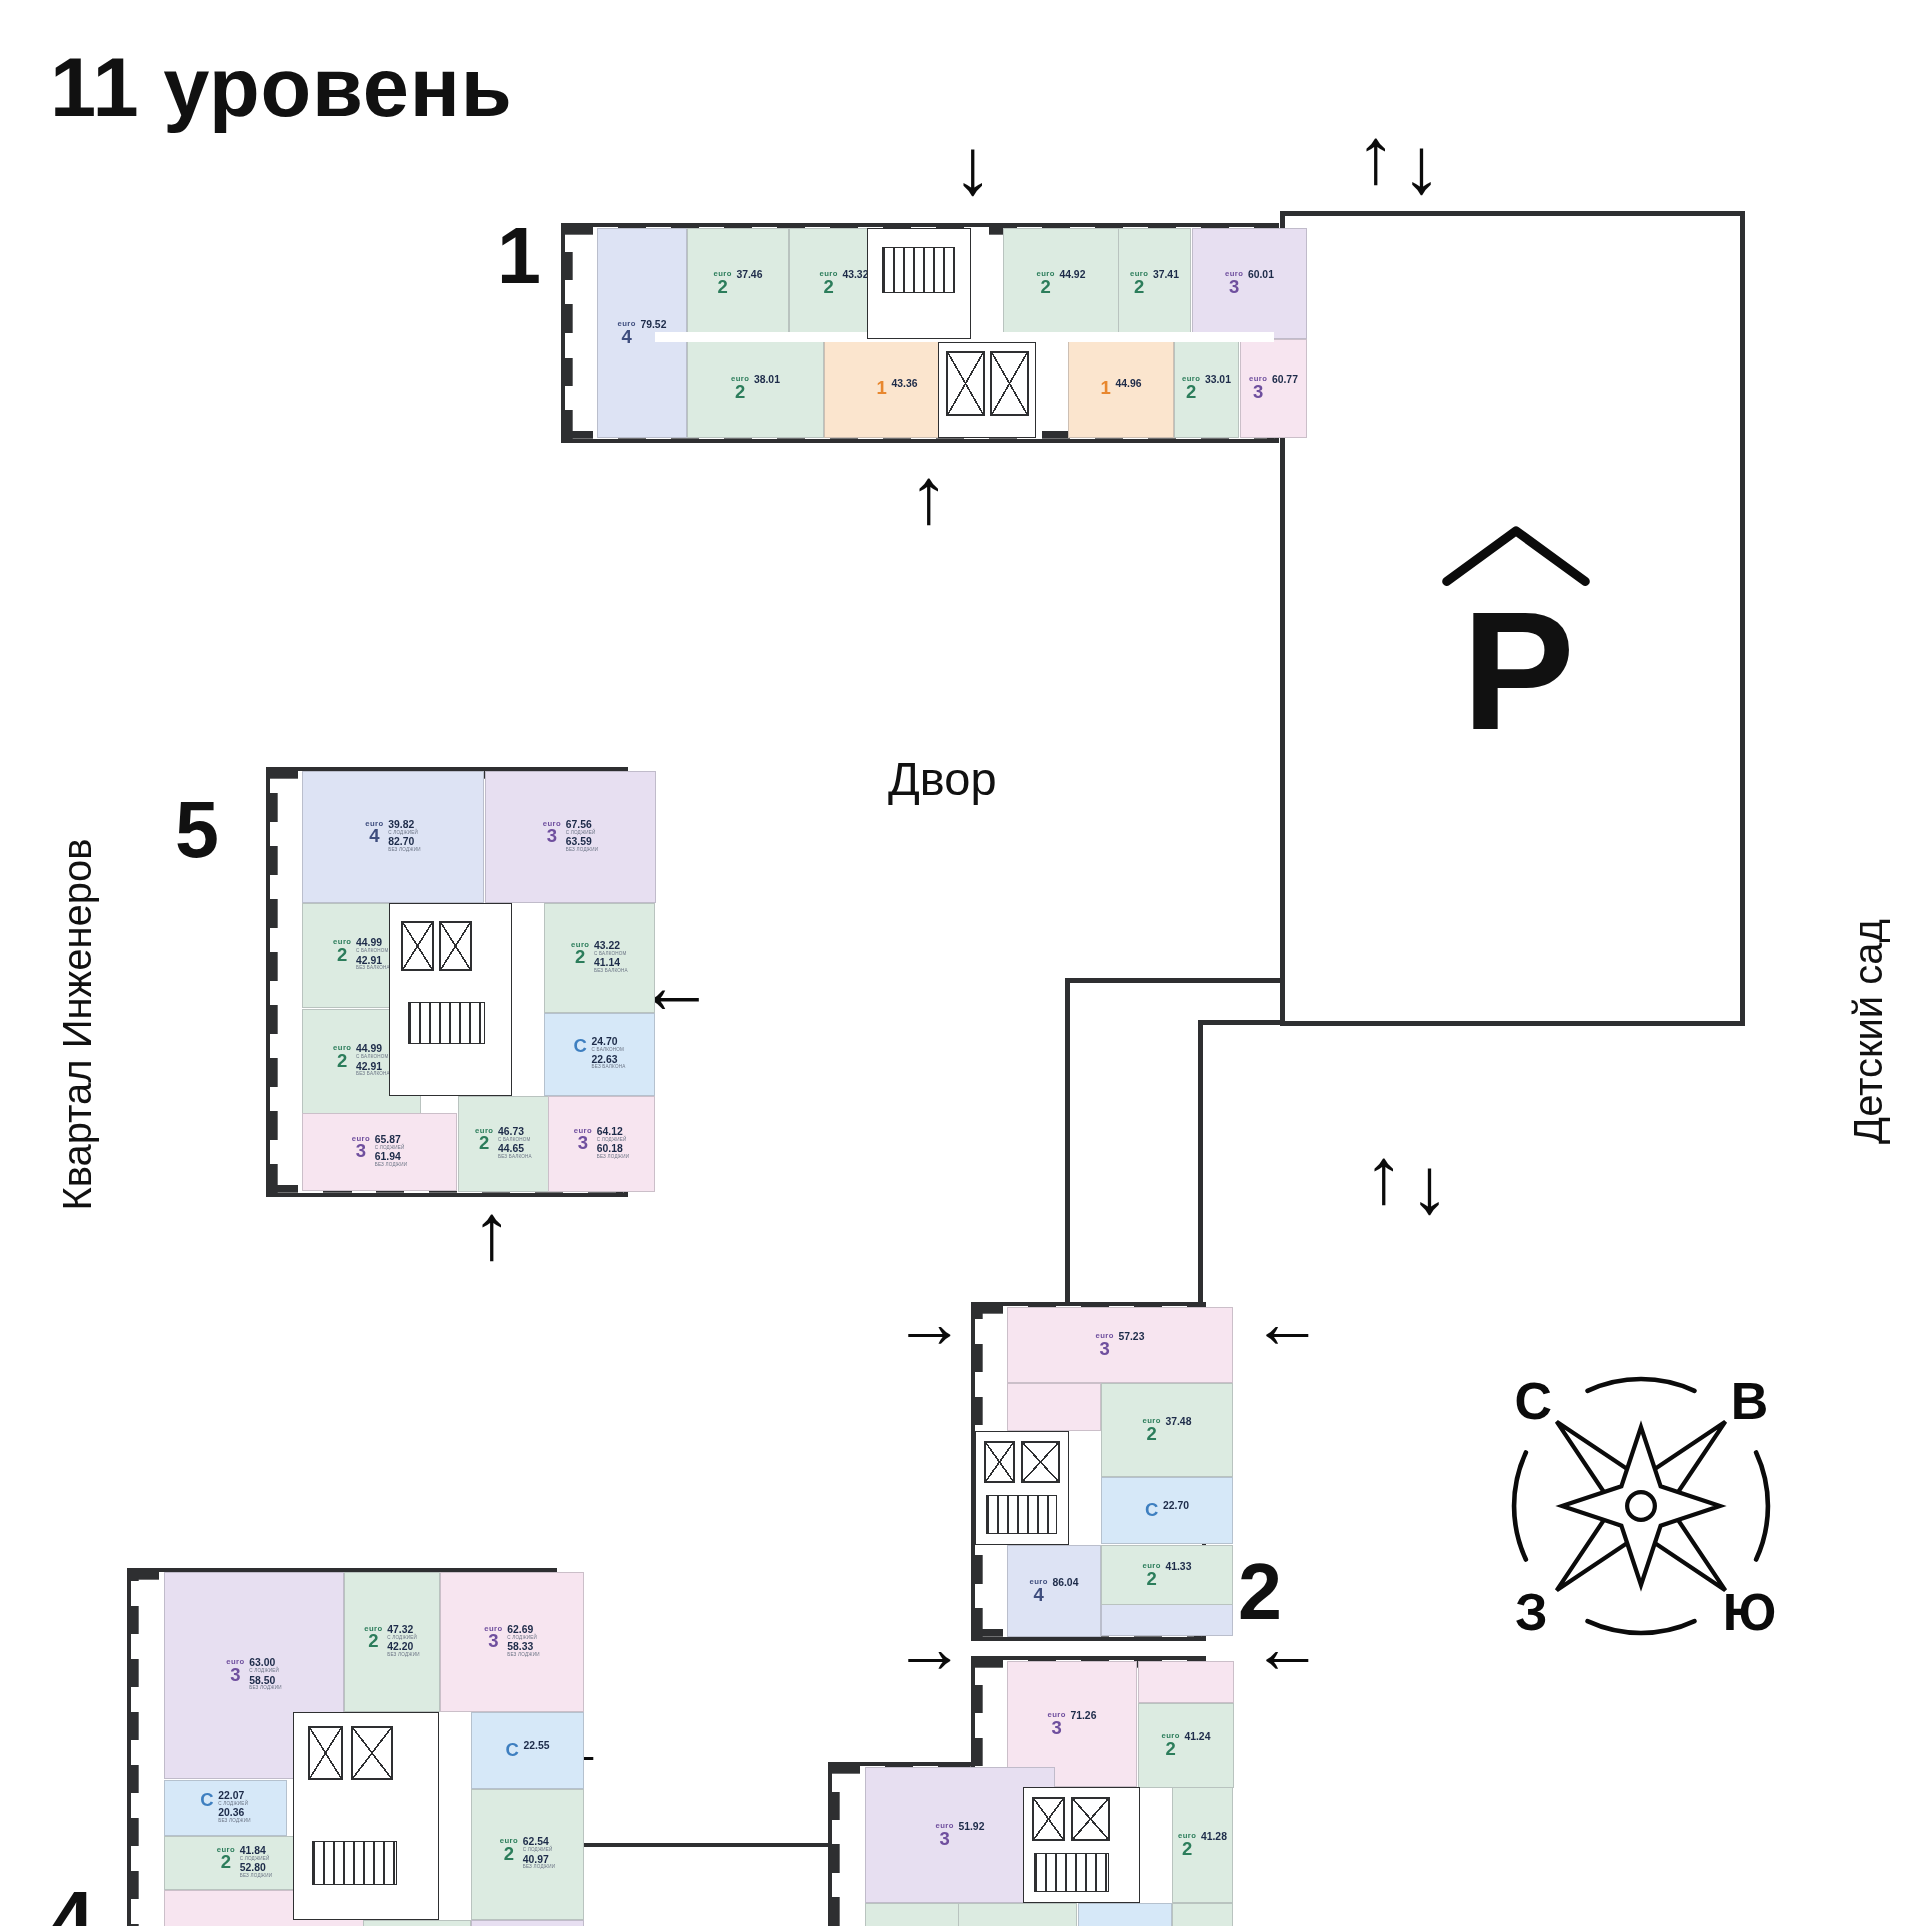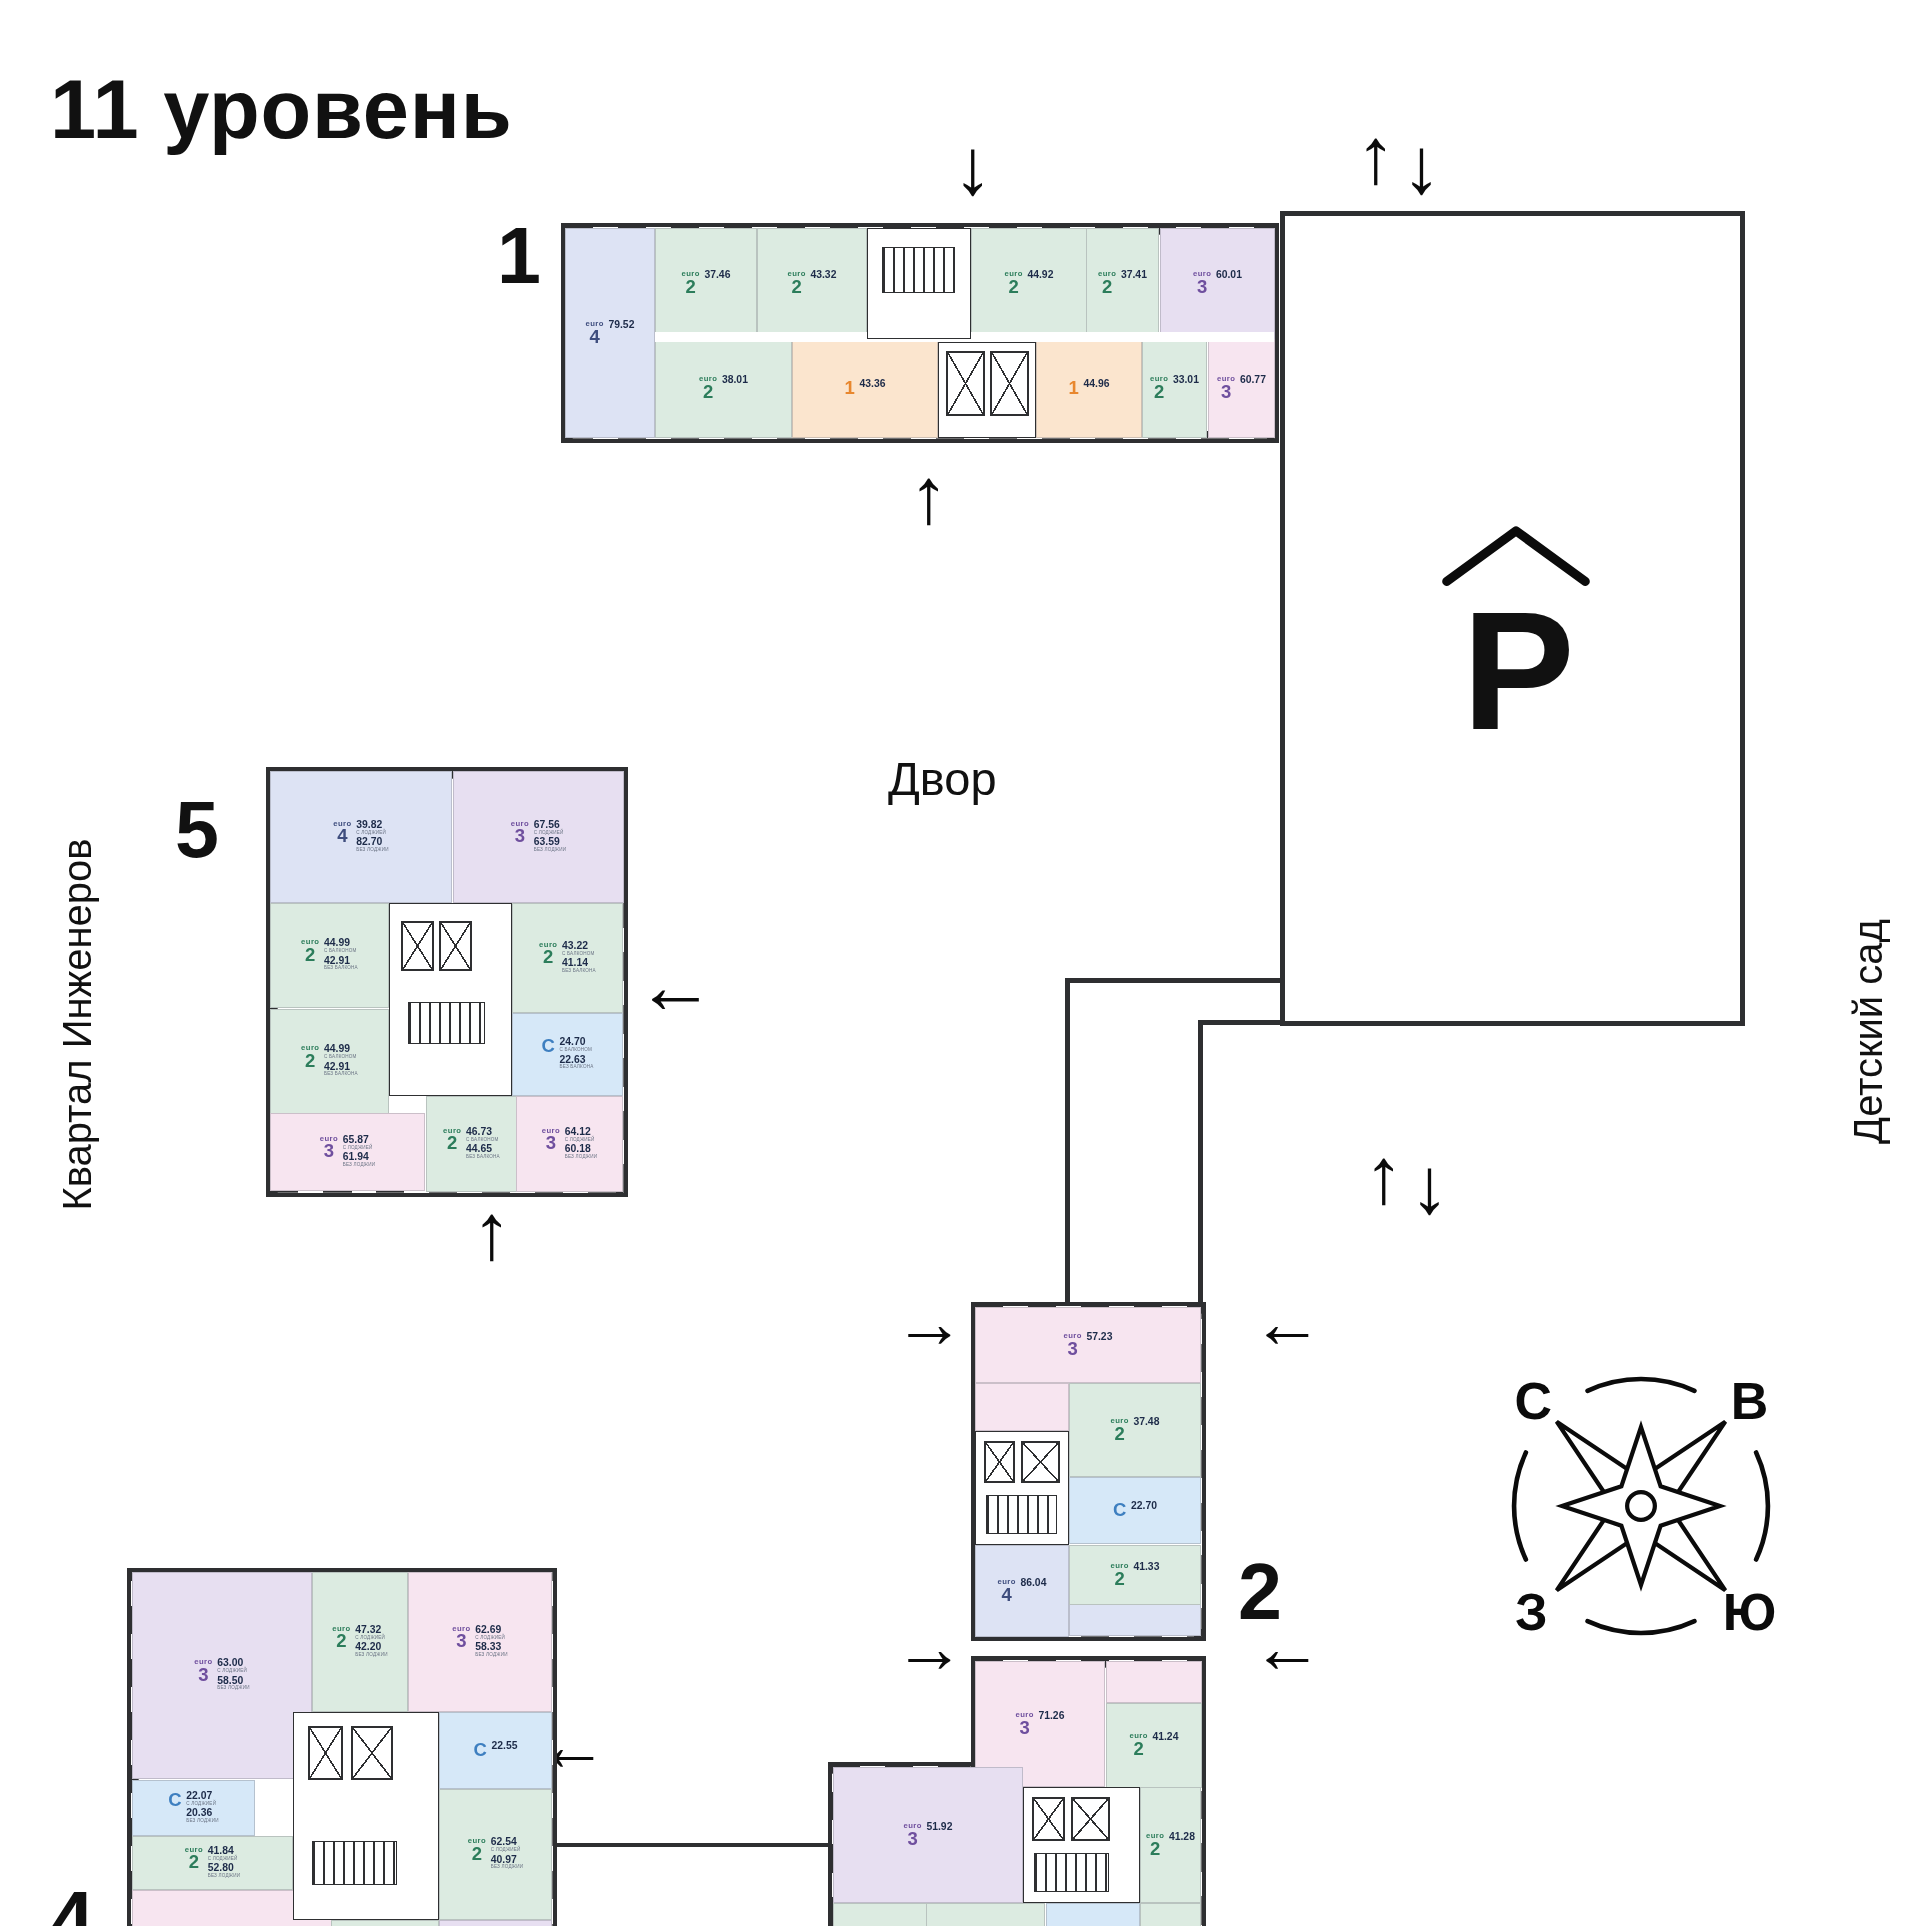--- a/index.html
+++ b/index.html
@@ -21,21 +21,21 @@
           repeating-linear-gradient(0deg,#2e2f31 0 28.5px,rgba(0,0,0,0) 28.5px 53px),
           repeating-linear-gradient(0deg,#2e2f31 0 28.5px,rgba(0,0,0,0) 28.5px 53px);
         background-size:100% 7.7px,100% 7.7px,7.7px 100%,7.7px 100%;
         background-position:top,bottom,left,right;background-repeat:no-repeat;}
   .bnum{font-size:79px;font-weight:bold;line-height:1;}
   .parking{position:absolute;background:#fff;border:5.4px solid #2e2f31;box-sizing:border-box;}
   .wline{position:absolute;background:#2e2f31;}
 
   
   .u{position:absolute;box-sizing:border-box;border:0.8px solid rgba(120,120,130,.35);
-     display:flex;align-items:center;justify-content:center;overflow:hidden;}
+     display:flex;align-items:center;justify-content:center;overflow:hidden;margin-left:32px;}
   .f-mint{background:#dcebe1;}
   .f-lav{background:#e7dff1;}
   .f-pink{background:#f7e5f0;}
   .f-peri{background:#dde3f4;}
   .f-blue{background:#d6e8f8;}
   .f-peach{background:#fbe5ce;}
   .ul{display:flex;gap:4.6px;align-items:flex-start;}
   .lc{display:flex;flex-direction:column;align-items:center;line-height:1;}
   .ue{font-size:7.7px;font-weight:bold;letter-spacing:0.4px;}
   .ut{font-size:18.5px;font-weight:bold;line-height:1;}
@@ -60,21 +60,21 @@
   .pairing .d2{margin-top:10px;}
 
   
   .pletter{font-size:169px;font-weight:bold;line-height:1;}
 </style>
 </head>
 <body>
 
 <div id="canvas">
 
-  <div class="abs title" style="left:50px;top:62px;">11 уровень</div>
+  <div class="abs title" style="left:50px;top:40px;">11 уровень</div>
   <div class="abs street vert" style="left:-177px;top:1002px;width:508px;text-align:center;">Квартал Инженеров</div>
   <div class="abs street vert" style="left:1653px;top:1009px;width:431px;text-align:center;">Детский сад</div>
   <div class="abs courtyard" style="left:888px;top:751px;">Двор</div>
 
   <div class="abs ar" style="left:953px;top:127px;">↓</div>
   <div class="abs pairing" style="left:1356px;top:116px;">
     <span class="ar">↑</span>
       <span class="ar d2">↓</span>
   </div>
   <div class="abs ar" style="left:909px;top:456px;">↑</div>

